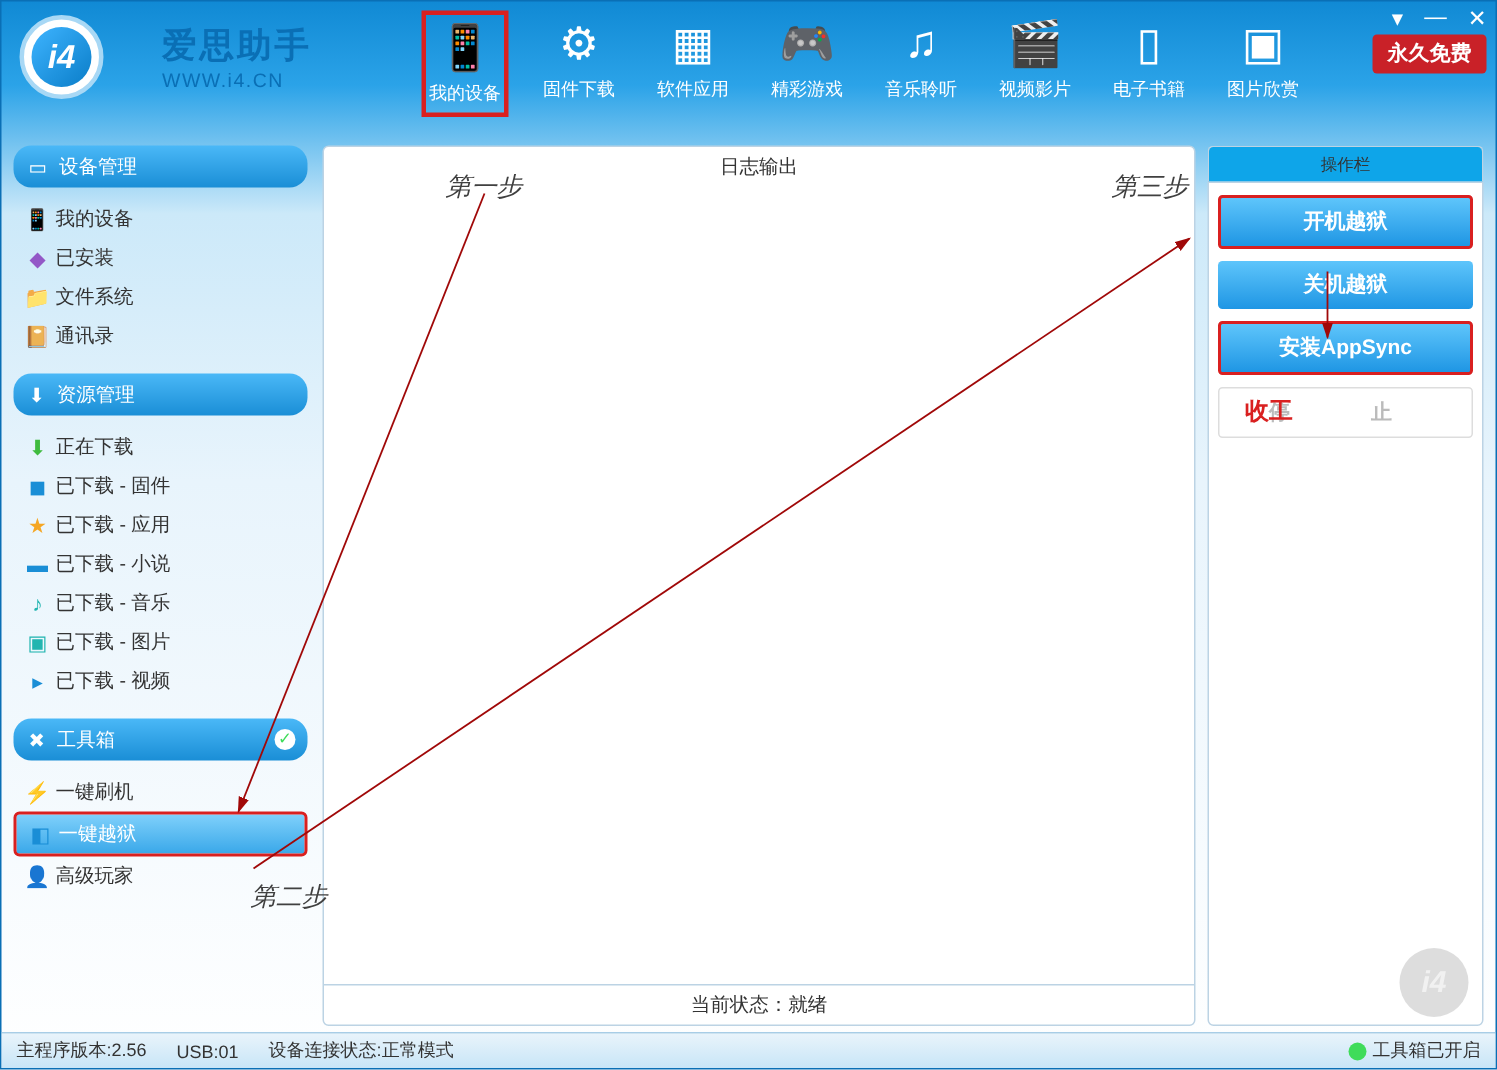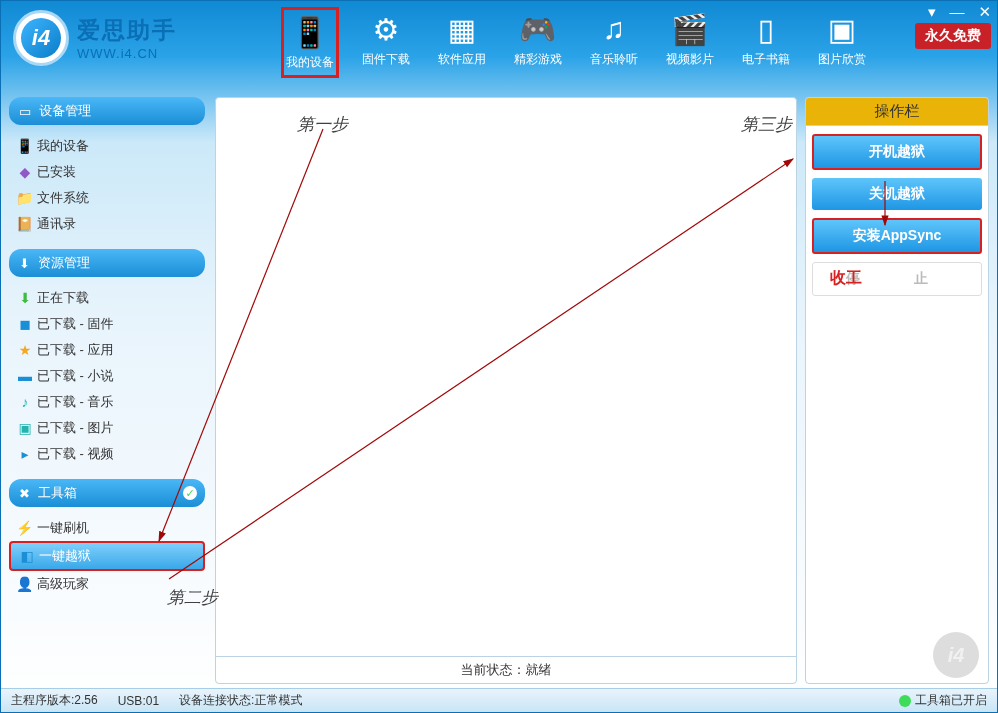--- a/index.html
+++ b/index.html
@@ -3,21 +3,21 @@
 <meta charset="utf-8">
 <style>
 * { margin: 0; padding: 0; box-sizing: border-box; font-family: "Microsoft YaHei", SimSun, sans-serif; }
 body { width: 998px; height: 713px; background: linear-gradient(180deg, #1089d4 0%, #2ba3e8 8%, #cce9f9 20%, #e8f4fc 45%, #ffffff 100%); overflow: hidden; position: relative; border: 1px solid #0a6fb5; }
 
 
 .titlebar { height: 73px; display: flex; align-items: center; position: relative; }
 .logo-area { display: flex; align-items: center; padding-left: 12px; gap: 8px; }
 .logo-circle { width: 56px; height: 56px; border-radius: 50%; background: #fff; display: flex; align-items: center; justify-content: center; border: 3px solid #a8d8f5; }
 .logo-inner { width: 40px; height: 40px; border-radius: 50%; background: linear-gradient(135deg, #3eb4ff, #0a7dc8); color: #fff; font-style: italic; font-weight: bold; font-size: 22px; display: flex; align-items: center; justify-content: center; }
-.app-title { color: #0a6fb5; }
+.app-title { color: #0a6fb5; margin-left: 31px; }
 .app-title .cn { display: block; font-size: 23px; font-weight: bold; letter-spacing: 2px; }
 .app-title .url { display: block; font-size: 13px; color: #0a6fb5; letter-spacing: 1px; }
 
 .window-controls { position: absolute; right: 6px; top: 2px; display: flex; gap: 14px; color: #fff; font-size: 15px; }
 .window-controls span { cursor: pointer; }
 
 .free-badge { position: absolute; right: 6px; top: 22px; background: #c92128; color: #fff; padding: 4px 10px; font-size: 14px; font-weight: bold; border-radius: 3px; }
 
 
 .toolbar { position: absolute; top: 6px; left: 280px; display: flex; gap: 18px; }
@@ -39,21 +39,21 @@
 .side-item .ico { width: 16px; height: 16px; display: inline-flex; align-items: center; justify-content: center; position: absolute; left: 8px; font-size: 14px; }
 
 
 .content { flex: 1; display: flex; gap: 8px; }
 .log-panel { flex: 1; background: #fff; border: 1px solid #bcd3e4; border-radius: 4px; display: flex; flex-direction: column; }
 .log-header { text-align: center; font-size: 13px; padding: 4px; color: #333; }
 .log-body { flex: 1; position: relative; }
 .status-line { border-top: 1px solid #bcd3e4; text-align: center; padding: 4px; font-size: 13px; color: #333; }
 
 .ops-panel { width: 184px; display: flex; flex-direction: column; }
-.ops-header { text-align: center; font-size: 15px; padding: 4px; color: #333; border: 1px solid #bcd3e4; border-bottom: none; background: #eab308; border-top-left-radius: 4px; border-top-right-radius: 4px; }
+.ops-header { text-align: center; font-size: 11px; padding: 4px; color: #333; border: 1px solid #bcd3e4; border-bottom: none; background: #0ea5e9; border-top-left-radius: 4px; border-top-right-radius: 4px; }
 .ops-body { flex: 1; border: 1px solid #bcd3e4; background: #fff; padding: 8px 6px; display: flex; flex-direction: column; gap: 8px; border-bottom-left-radius: 4px; border-bottom-right-radius: 4px; }
 .op-btn { background: linear-gradient(180deg, #5ec5fb, #1f96e4); color: #fff; text-align: center; padding: 7px 0; font-size: 14px; border-radius: 3px; cursor: pointer; font-weight: bold; }
 .op-btn.red-border { border: 2px solid #d92020; }
 .op-btn.stop { background: #fff; color: #bbb; border: 1px solid #ddd; letter-spacing: 20px; }
 .finish-label { position: absolute; color: #d92020; font-size: 16px; font-weight: bold; }
 
 .jailbreak-visual { margin-top: auto; display: flex; flex-direction: column; align-items: center; gap: 6px; padding-bottom: 8px; }
 .jb-text { color: #bbb; font-size: 18px; font-weight: bold; letter-spacing: 2px; }
 .jb-orb { width: 80px; height: 80px; border-radius: 50%; background: radial-gradient(circle at 35% 30%, #6a7068, #2e332e); display: flex; align-items: center; justify-content: center; position: relative; box-shadow: inset -4px -4px 12px rgba(0,0,0,.5); }
 .jb-apple { width: 36px; height: 40px; background: #a8e0b0; border-radius: 50% 50% 45% 45%; position: relative; }
@@ -205,20 +205,21 @@
         </div>
         <div class="side-item">
           <span class="ico c-green">👤</span>
           <span>高级玩家</span>
         </div>
       </div>
   </div>
 
   <div class="content">
     <div class="log-panel">
+      <div class="log-header">日志输出</div>
       <div class="log-body"></div>
       <div class="status-line">
         <span>当前状态：</span><span>就绪</span>
       </div>
     </div>
 
     <div class="ops-panel">
       <div class="ops-header">操作栏</div>
       <div class="ops-body" style="position:relative">
         <div class="op-btn red-border">开机越狱</div>

